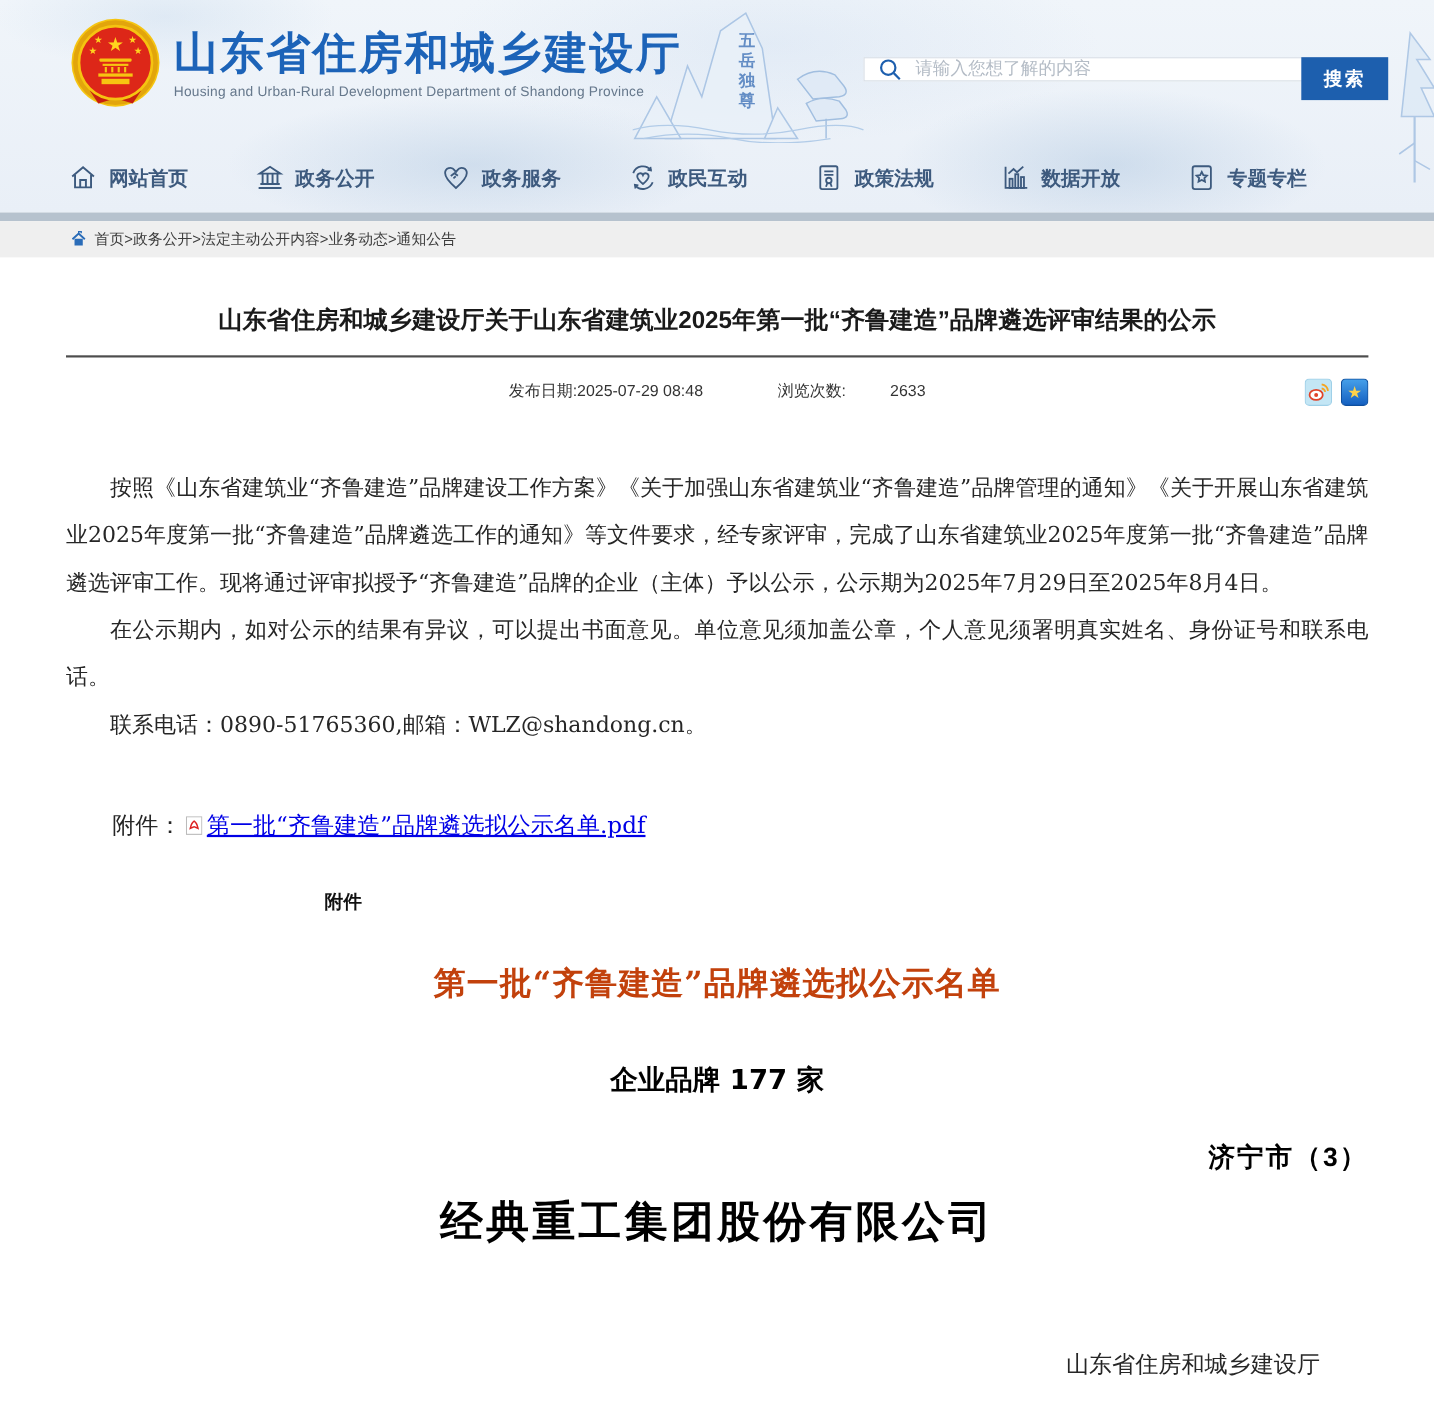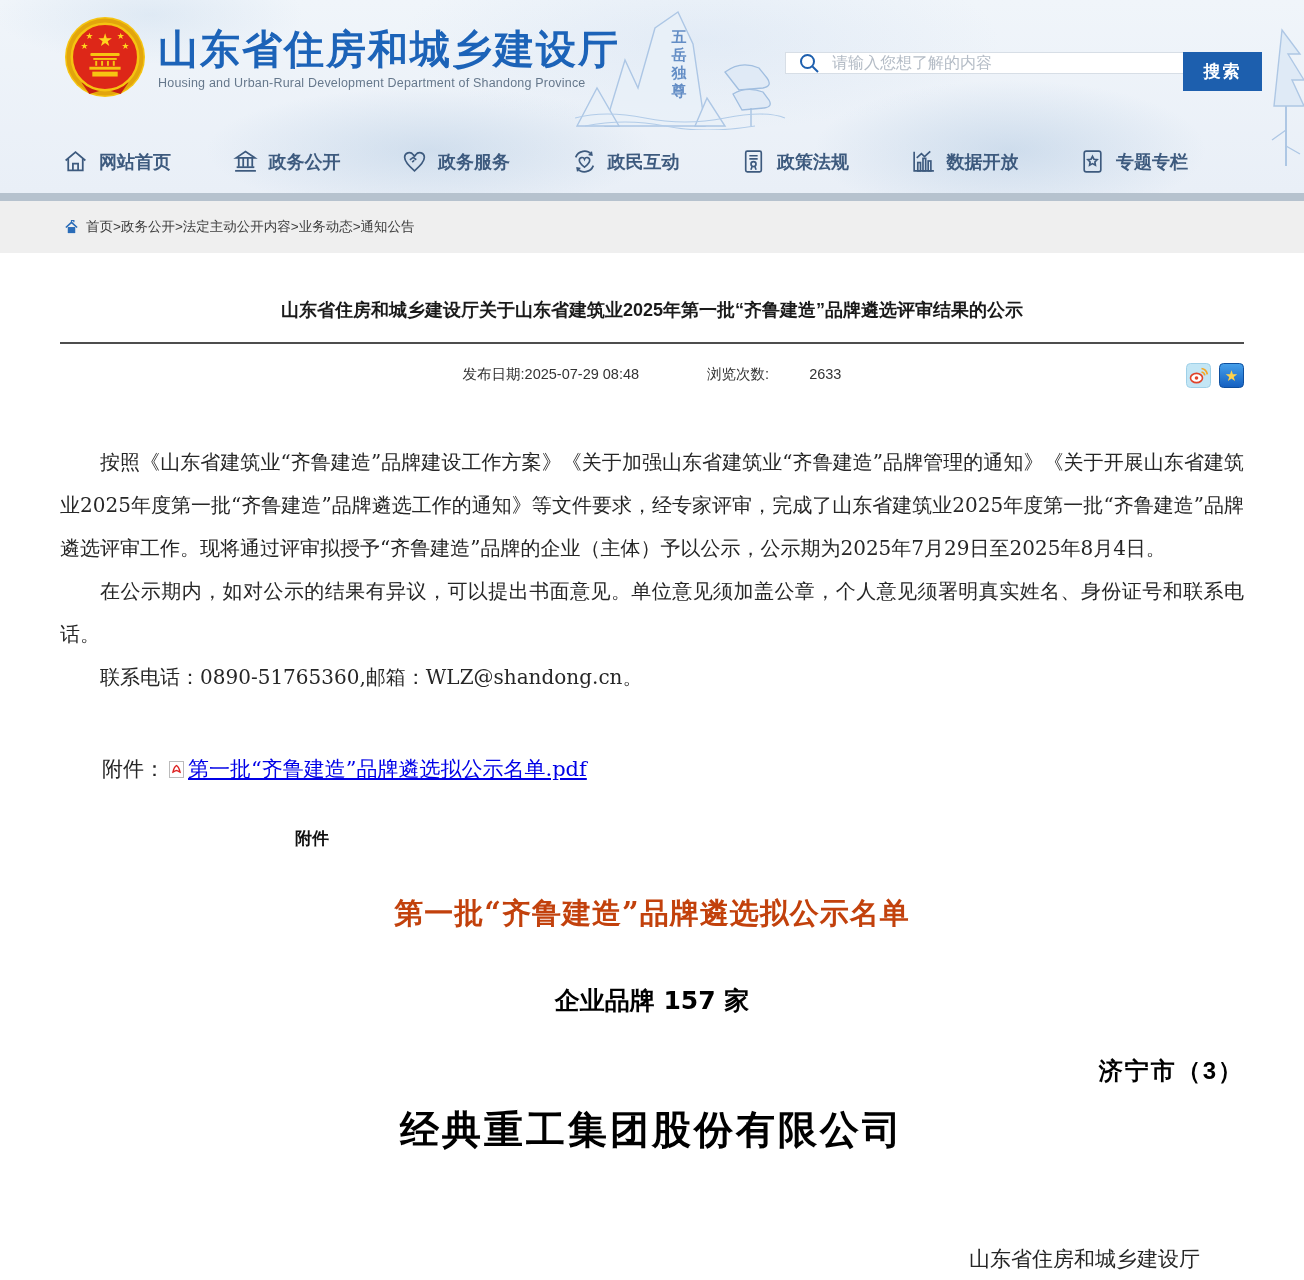--- a/index.html
+++ b/index.html
@@ -59,29 +59,29 @@
   }
   .nav-item {
     display:flex; align-items:center; gap:10px; cursor:pointer;
     color:#3d5a7e; font-size:18px; font-weight:bold; white-space:nowrap;
   }
   .nav-item svg { display:block; }
 
   
   .divider-band { width:1304px; height:8px; background:#b6c2ce; }
   .breadcrumb-bar {
-    width:1304px; height:52px; background:#efefef;
+    width:1304px; height:33px; background:#efefef;
     display:flex; align-items:center; padding-left:64px; gap:7px;
   }
   .breadcrumb-text { font-size:13.5px; color:#3c3c3c; cursor:pointer; }
 
   
   .content { padding:0 60px; }
   .article-title {
-    margin-top:42px; text-align:center; font-size:18px; font-weight:bold;
+    margin-top:42px; text-align:center; font-size:22px; font-weight:bold;
     color:#1a1a1a; line-height:30px;
   }
   .title-rule { margin-top:17px; border:none; border-top:2px solid #4d4d4d; }
   .meta-row { position:relative; margin-top:21px; height:26px; text-align:center; font-size:14.5px; color:#333; }
   .meta-center { display:inline-block; }
   .meta-label { color:#333; }
   .meta-gap-lg { display:inline-block; width:68px; }
   .meta-gap-sm { display:inline-block; width:40px; }
   .share-icons { position:absolute; right:0; top:-2px; display:flex; gap:8px; }
   .share-icons svg { display:block; cursor:pointer; }
@@ -339,21 +339,21 @@
           <rect x="0.5" y="0.5" width="14" height="16" fill="#fff" stroke="#bbb"></rect>
           <path d="M4 11 Q5 6 7.5 4.5 Q10 6 11 11 Q8 9.5 7.5 9.5 Q7 9.5 4 11 Z" fill="none" stroke="#d22" stroke-width="1.4"></path>
         </svg>
       </span>
       <a class="attachment-link">第一批“齐鲁建造”品牌遴选拟公示名单.pdf</a>
     </div>
 
     <div class="attachment-preview">
       <div class="preview-heading">附件</div>
       <div class="preview-title">第一批“齐鲁建造”品牌遴选拟公示名单</div>
-      <div class="preview-subtitle">企业品牌 157 家</div>
+      <div class="preview-subtitle">企业品牌 177 家</div>
       <div class="preview-city">济宁市（3）</div>
       <div class="preview-company">经典重工集团股份有限公司</div>
     </div>
 
     <div class="signature">
       <div class="signature-org">山东省住房和城乡建设厅</div>
 
     </div>
 
   </div>

